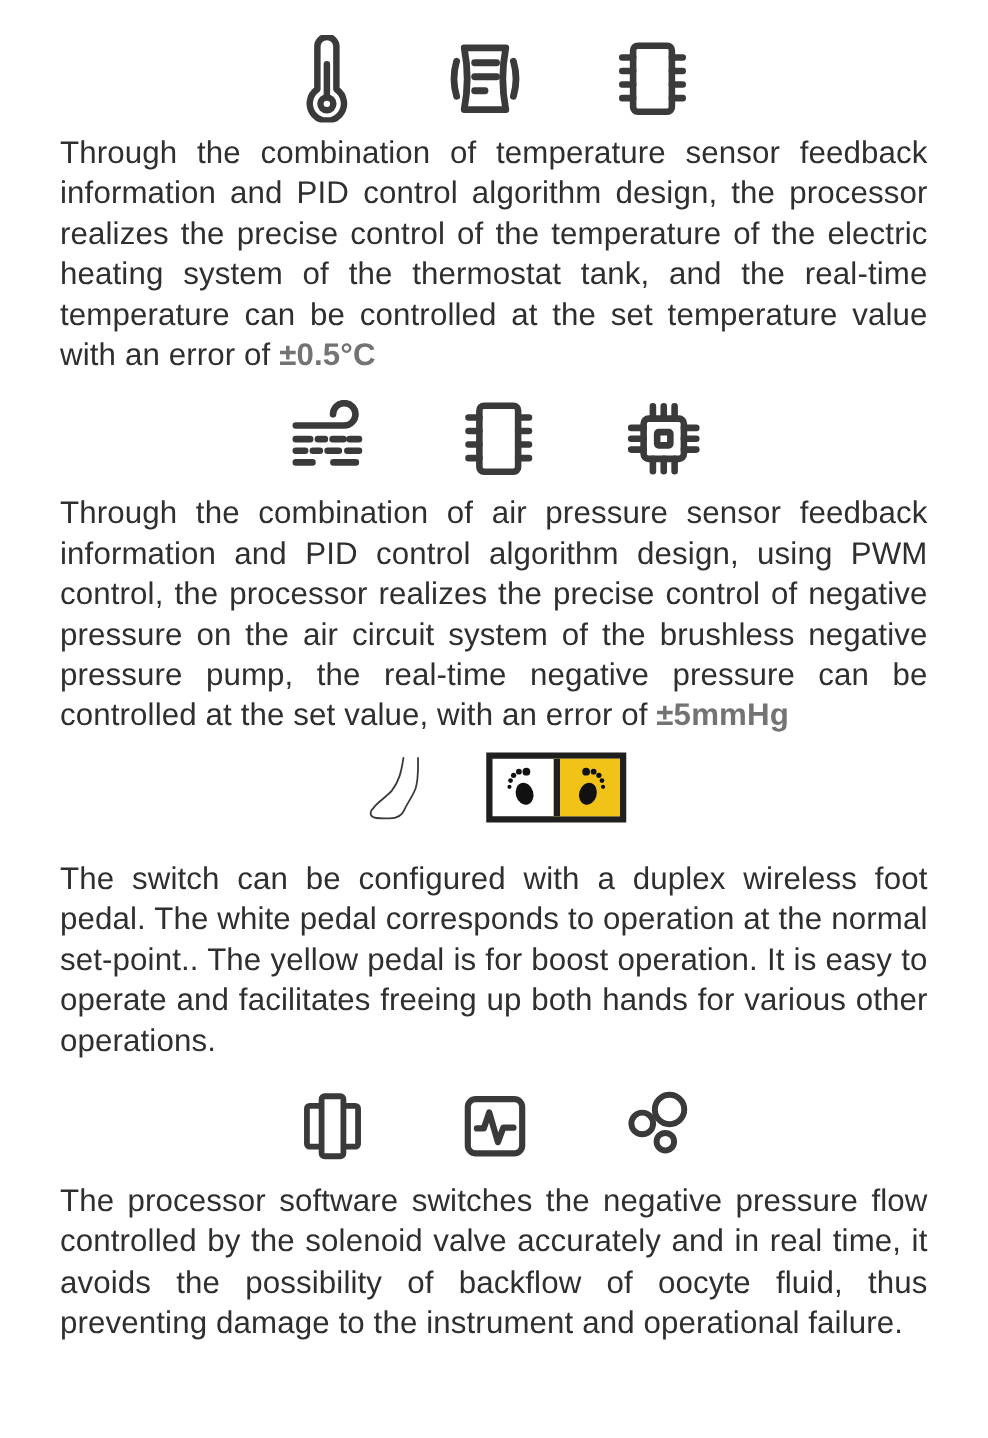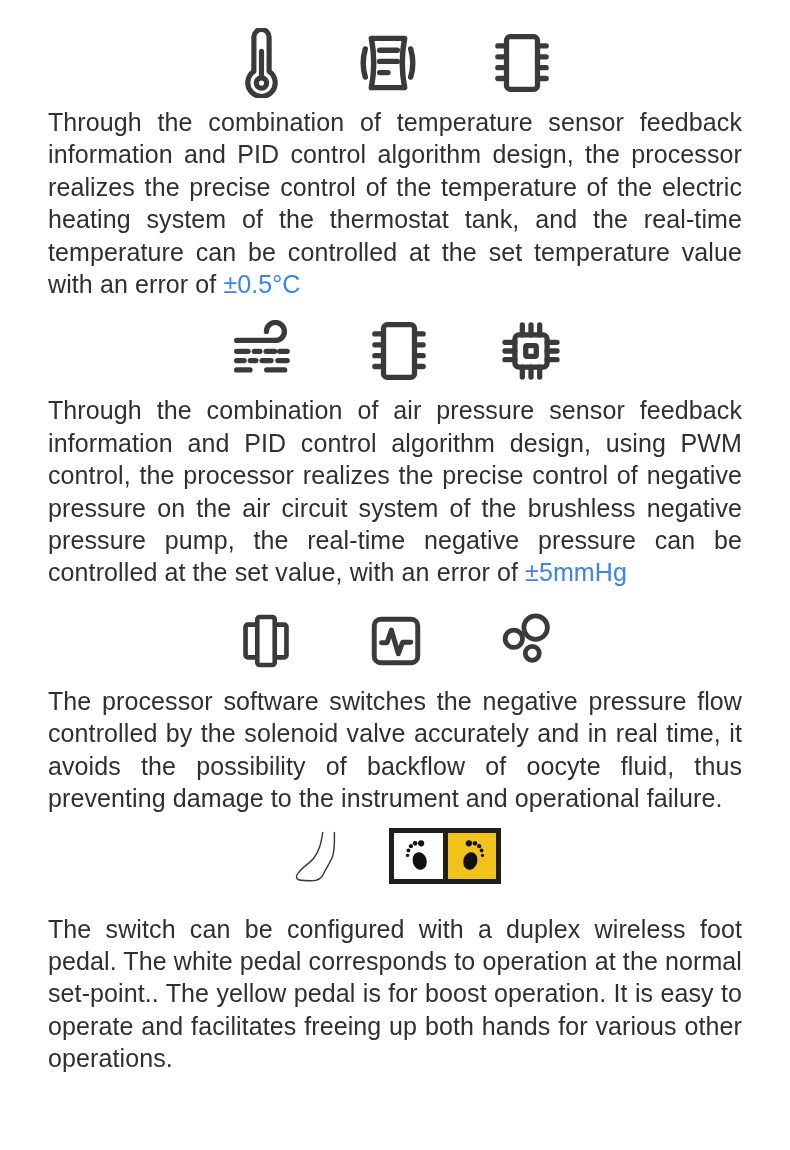--- a/index.html
+++ b/index.html
@@ -20,21 +20,21 @@
   .icon-row.r3 { margin-top:14px; height:76px; }
   .icon-row.r4 { margin-top:8px; height:66px; gap:46px; }
   .icon { display:flex; align-items:center; justify-content:center; }
   .icon svg { display:block; }
   .ico { stroke:#3a3a3a; fill:none; stroke-width:1.7; stroke-linecap:round; stroke-linejoin:round; }
   p.para {
     font-size:25px; line-height:32.4px; text-align:justify;
     color:#2f2f2f; margin:6px 0 0 0; letter-spacing:0.1px;
   }
   p.para.p4 { margin-top:24px; }
-  .hl { color:#3b82f6; font-weight:400; }
+  .hl { color:#737373; font-weight:700; }
   .pedal {
     width:102px; height:46px; border:5px solid #1f1f1f;
     display:flex; background:#fff;
   }
   .pedal-half { flex:1; display:flex; align-items:center; justify-content:center; }
   .pedal-half.yellow { background:#f1c218; border-left:5px solid #1f1f1f; }
 </style>
 </head>
 <body>
 
@@ -91,46 +91,20 @@
             <rect x="6.8" y="6.8" width="10.4" height="10.4" rx="1.3"></rect>
             <rect x="10.3" y="10.3" width="3.4" height="3.4" rx="0.4"></rect>
             <path d="M9.2 3.6 V6.8 M12 3.6 V6.8 M14.8 3.6 V6.8 M9.2 17.2 V20.4 M12 17.2 V20.4 M14.8 17.2 V20.4 M3.6 9.2 H6.8 M3.6 12 H6.8 M3.6 14.8 H6.8 M17.2 9.2 H20.4 M17.2 12 H20.4 M17.2 14.8 H20.4"></path>
           </svg>
         </span>
       </div>
       <p class="para"><span>Through the combination of air pressure sensor feedback information and PID control algorithm design, using PWM control, the processor realizes the precise control of negative pressure on the air circuit system of the brushless negative pressure pump, the real-time negative pressure can be controlled at the set value, with an error of </span><span class="hl">±5mmHg</span></p>
     </section>
 
     <section>
-      <div class="icon-row r3">
-        <span class="icon">
-          <svg class="ico" width="58" height="60" viewBox="2 1 20 22" stroke-width="1.7">
-            <rect x="4.5" y="6" width="4.6" height="12" rx="0.8"></rect>
-            <rect x="14.9" y="6" width="4.6" height="12" rx="0.8"></rect>
-            <rect x="8.8" y="3.2" width="6.4" height="17.6" rx="0.9" fill="#ffffff"></rect>
-          </svg>
-        </span>
-        <span class="icon">
-          <svg class="ico" width="58" height="60" viewBox="2 2 20 20" stroke-width="1.7">
-            <rect x="4.5" y="4.5" width="15" height="15" rx="2.2"></rect>
-            <path d="M7 12.6 h1.9 l1.5 -4.4 l2.4 8.2 l1.5 -4 h2.8"></path>
-          </svg>
-        </span>
-        <span class="icon">
-          <svg class="ico" width="56" height="58" viewBox="2 2 20 20" stroke-width="1.7">
-            <circle cx="8" cy="11.2" r="3.1"></circle>
-            <circle cx="15.8" cy="7.2" r="4.2"></circle>
-            <circle cx="14.6" cy="16.4" r="2.5"></circle>
-          </svg>
-        </span>
-      </div>
-      <p class="para"><span>The processor software switches the negative pressure flow controlled by the solenoid valve accurately and in real time, it avoids the possibility of backflow of oocyte fluid, thus preventing damage to the instrument and operational failure.</span></p>
-    </section>
-
-    <section>
       <div class="icon-row r4">
         <span class="icon">
           <svg class="ico" width="54" height="66" viewBox="0 0 64 66" stroke-width="4.2">
             <path d="M40 5 C38 18 36 27 29 36 C24 42 15 47 12 52 C8 55.5 7.5 60 12.5 61.5 C15 62.2 21 62.3 27 62.3 C34 62.3 38.5 60 41 54 C43.5 48 48.5 42 51.5 34 C54.5 25 53.8 13 53.8 5"></path>
           </svg>
         </span>
         <span class="icon">
           <div class="pedal">
             <div class="pedal-half white">
               <svg width="36" height="40" viewBox="0 0 32 36">
@@ -155,15 +129,41 @@
                   <circle cx="18.8" cy="6.6" r="2.8"></circle>
                 </g>
               </svg>
             </div>
           </div>
         </span>
       </div>
       <p class="para p4"><span>The switch can be configured with a duplex wireless foot pedal. The white pedal corresponds to operation at the normal set-point.. The yellow pedal is for boost operation. It is easy to operate and facilitates freeing up both hands for various other operations.</span></p>
     </section>
 
+    <section>
+      <div class="icon-row r3">
+        <span class="icon">
+          <svg class="ico" width="58" height="60" viewBox="2 1 20 22" stroke-width="1.7">
+            <rect x="4.5" y="6" width="4.6" height="12" rx="0.8"></rect>
+            <rect x="14.9" y="6" width="4.6" height="12" rx="0.8"></rect>
+            <rect x="8.8" y="3.2" width="6.4" height="17.6" rx="0.9" fill="#ffffff"></rect>
+          </svg>
+        </span>
+        <span class="icon">
+          <svg class="ico" width="58" height="60" viewBox="2 2 20 20" stroke-width="1.7">
+            <rect x="4.5" y="4.5" width="15" height="15" rx="2.2"></rect>
+            <path d="M7 12.6 h1.9 l1.5 -4.4 l2.4 8.2 l1.5 -4 h2.8"></path>
+          </svg>
+        </span>
+        <span class="icon">
+          <svg class="ico" width="56" height="58" viewBox="2 2 20 20" stroke-width="1.7">
+            <circle cx="8" cy="11.2" r="3.1"></circle>
+            <circle cx="15.8" cy="7.2" r="4.2"></circle>
+            <circle cx="14.6" cy="16.4" r="2.5"></circle>
+          </svg>
+        </span>
+      </div>
+      <p class="para"><span>The processor software switches the negative pressure flow controlled by the solenoid valve accurately and in real time, it avoids the possibility of backflow of oocyte fluid, thus preventing damage to the instrument and operational failure.</span></p>
+    </section>
+
   </div>
 
 </div>
 
 </body></html>

